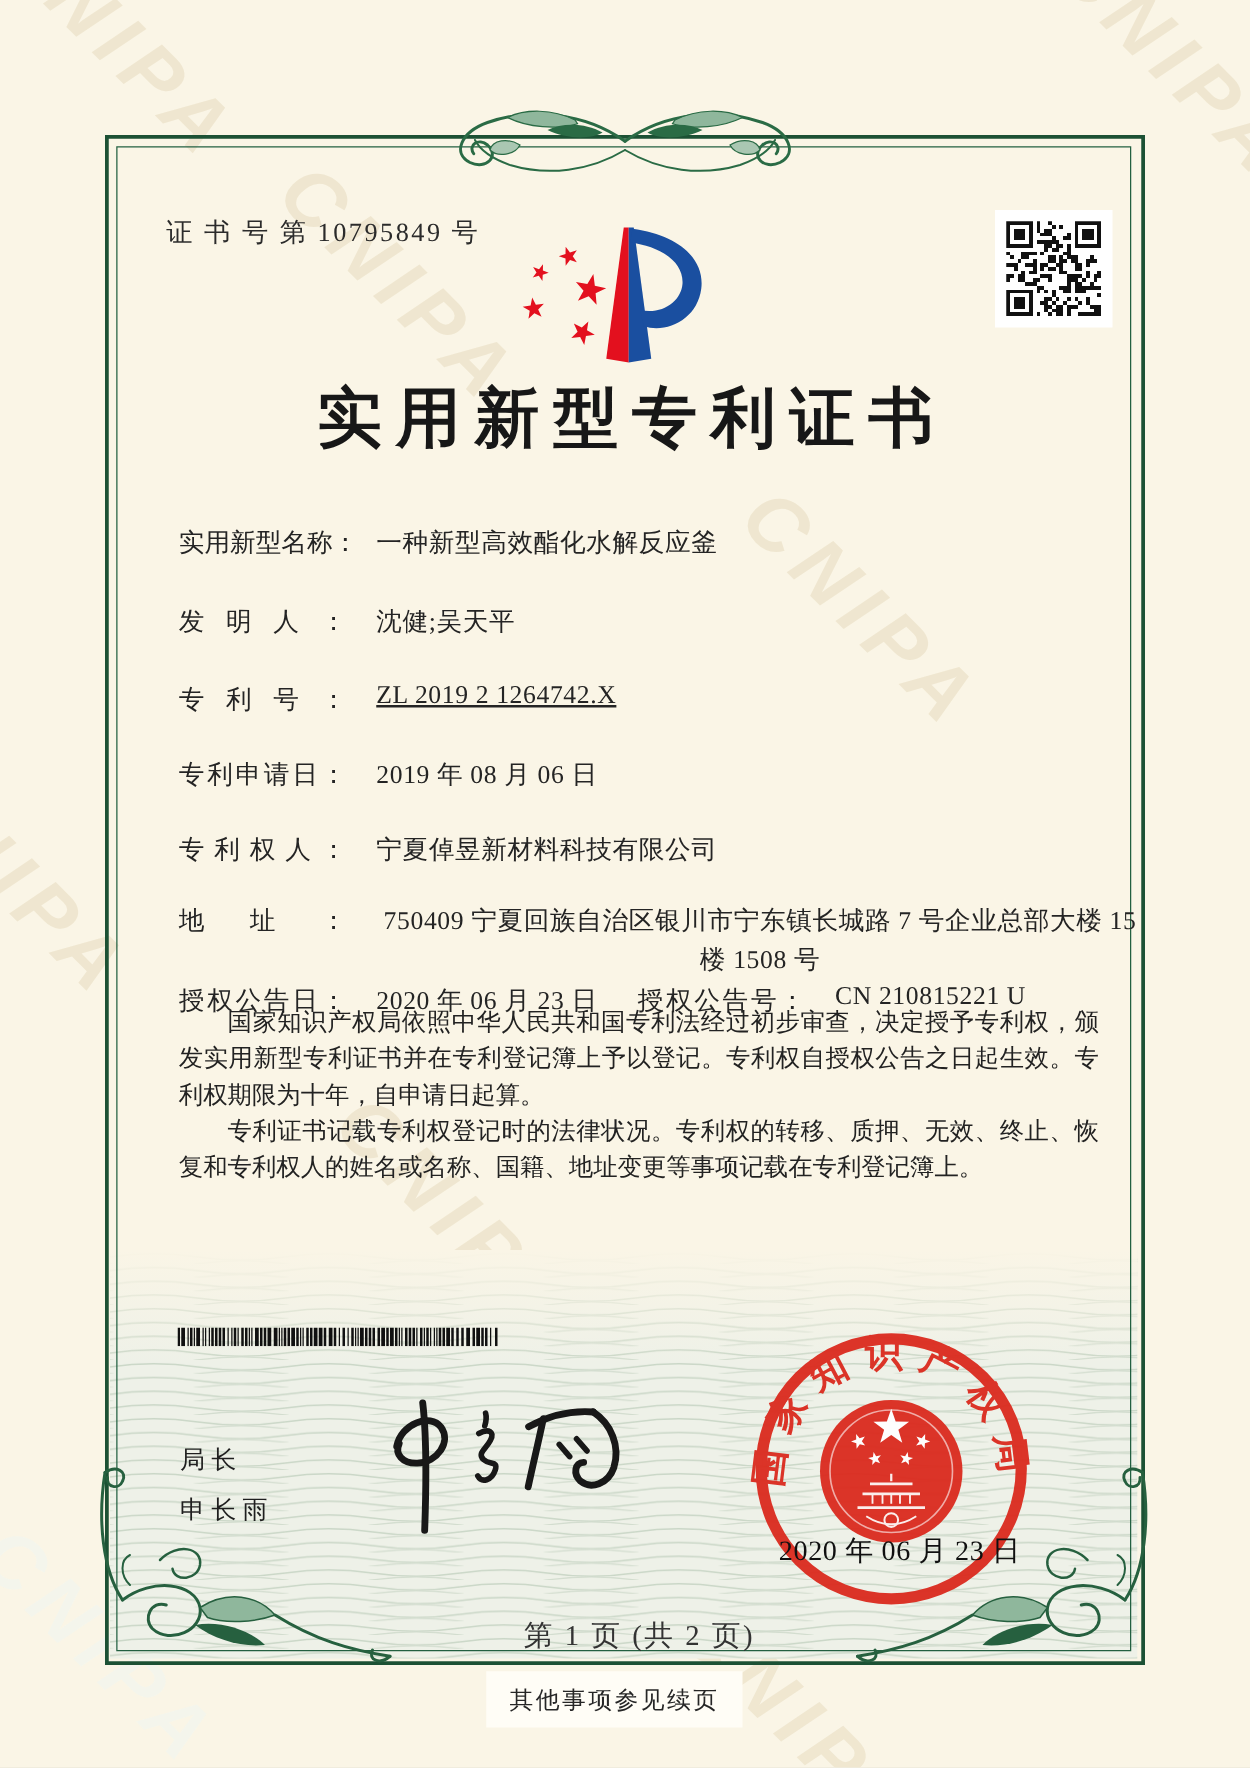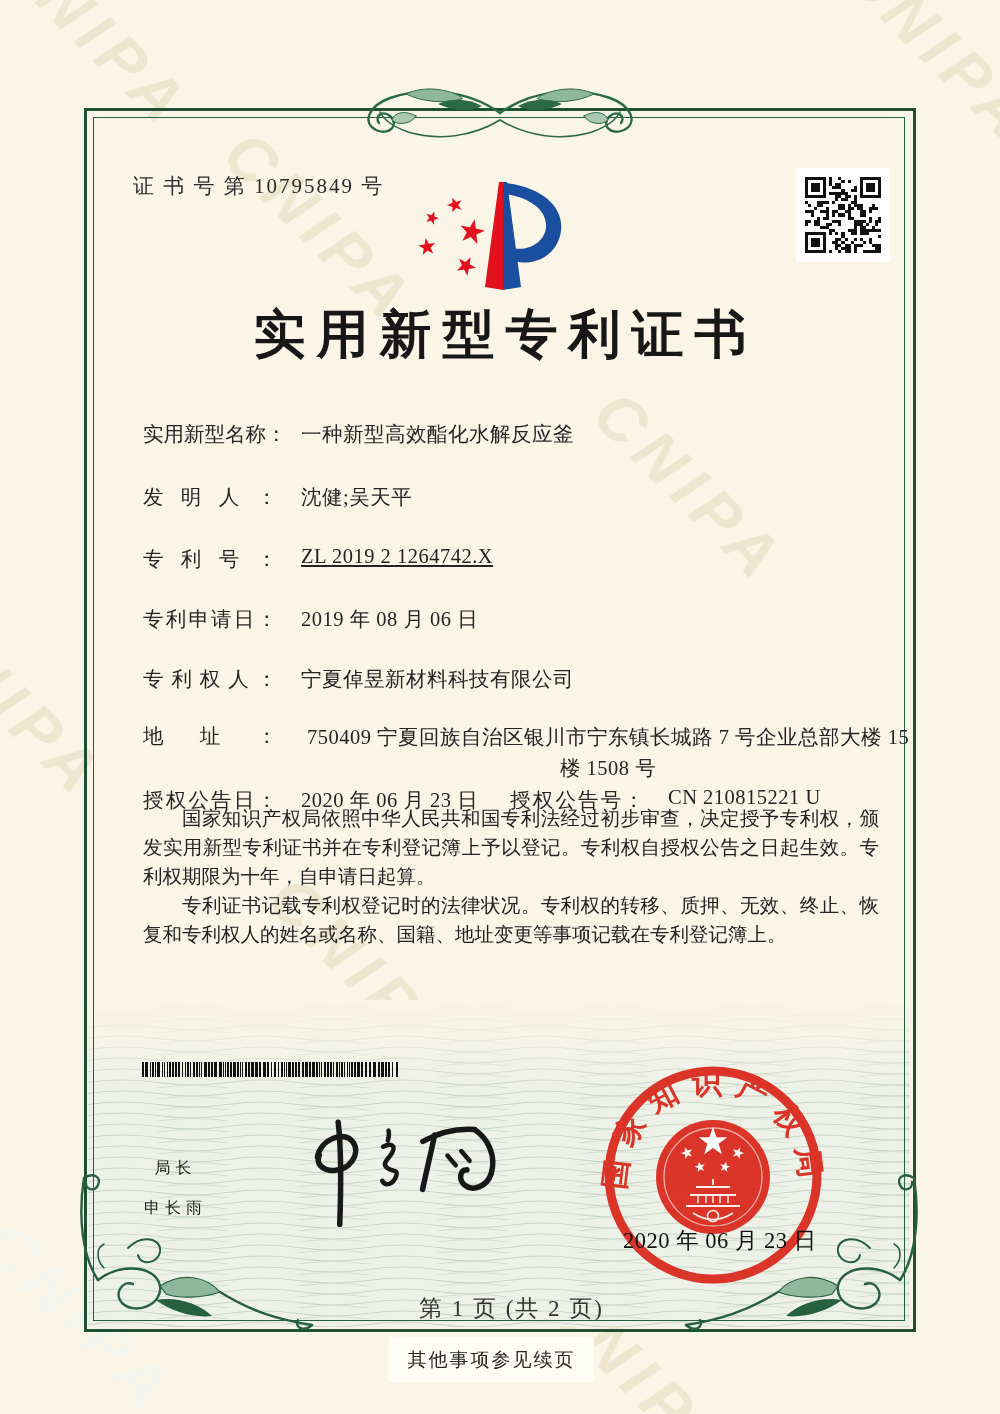--- a/index.html
+++ b/index.html
@@ -34,21 +34,21 @@
   .fvalue{margin-left:24px;letter-spacing:.5px;text-align:center;}
   .fvalue.wrap{display:inline-block;white-space:normal;width:614px;line-height:31px;vertical-align:top;}
   .pair2{position:absolute;left:367px;top:0;}
   
   .body-text{
     position:absolute;left:143px;top:804px;width:736px;
     font-size:19.5px;line-height:29px;text-align:justify;color:#222;
   }
   .body-text p{margin:0;text-indent:2em;}
   
-  .signer{position:absolute;left:144px;top:1148px;font-size:16px;letter-spacing:5px;line-height:40px;color:#1f1f1f;text-align:center;}
+  .signer{position:absolute;left:144px;top:1148px;font-size:20px;letter-spacing:5px;line-height:40px;color:#1f1f1f;}
   .seal-date{position:absolute;left:623px;top:1225px;width:180px;font-size:22.5px;letter-spacing:.5px;color:#101010;text-align:center;white-space:nowrap;}
   .page-info{position:absolute;left:84px;top:1293px;width:855px;text-align:center;font-size:23px;letter-spacing:2px;color:#333;}
   .note-box{
     position:absolute;left:389px;top:1337px;width:205px;height:45px;background:#fffdf6;
     display:flex;align-items:center;justify-content:center;
     font-size:19px;letter-spacing:2px;color:#262626;
   }
 </style>
 </head>
 <body>

